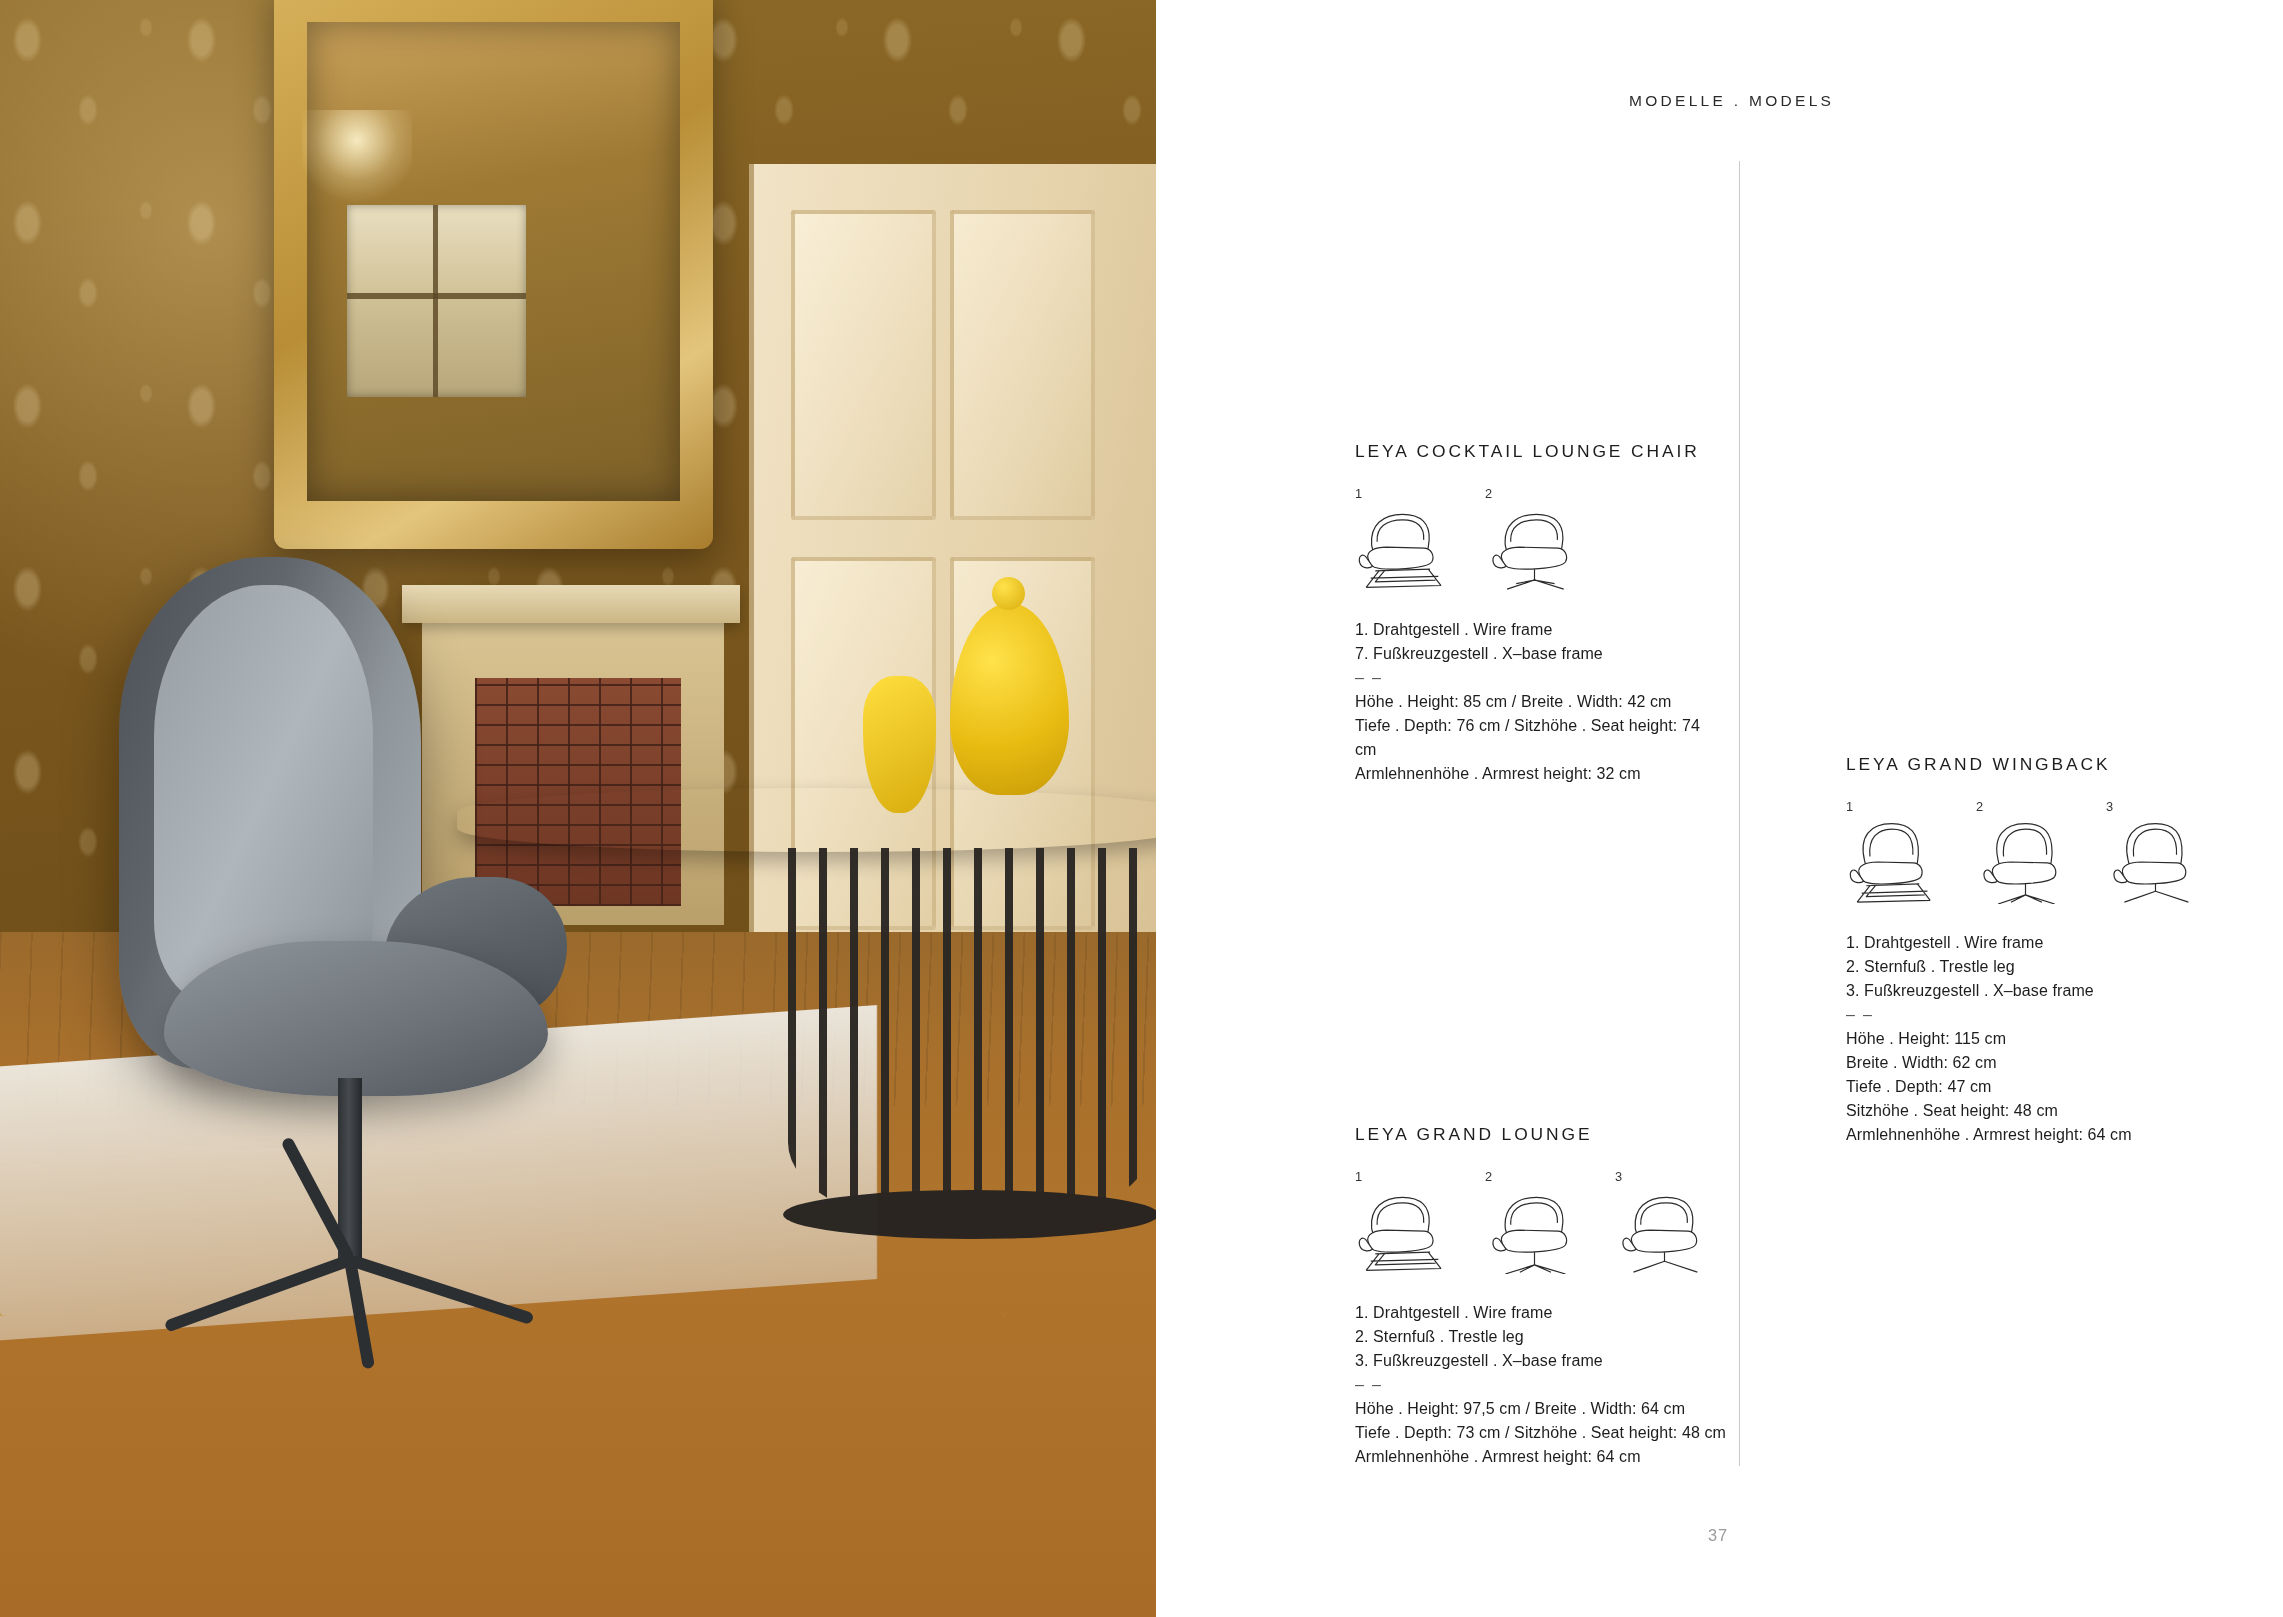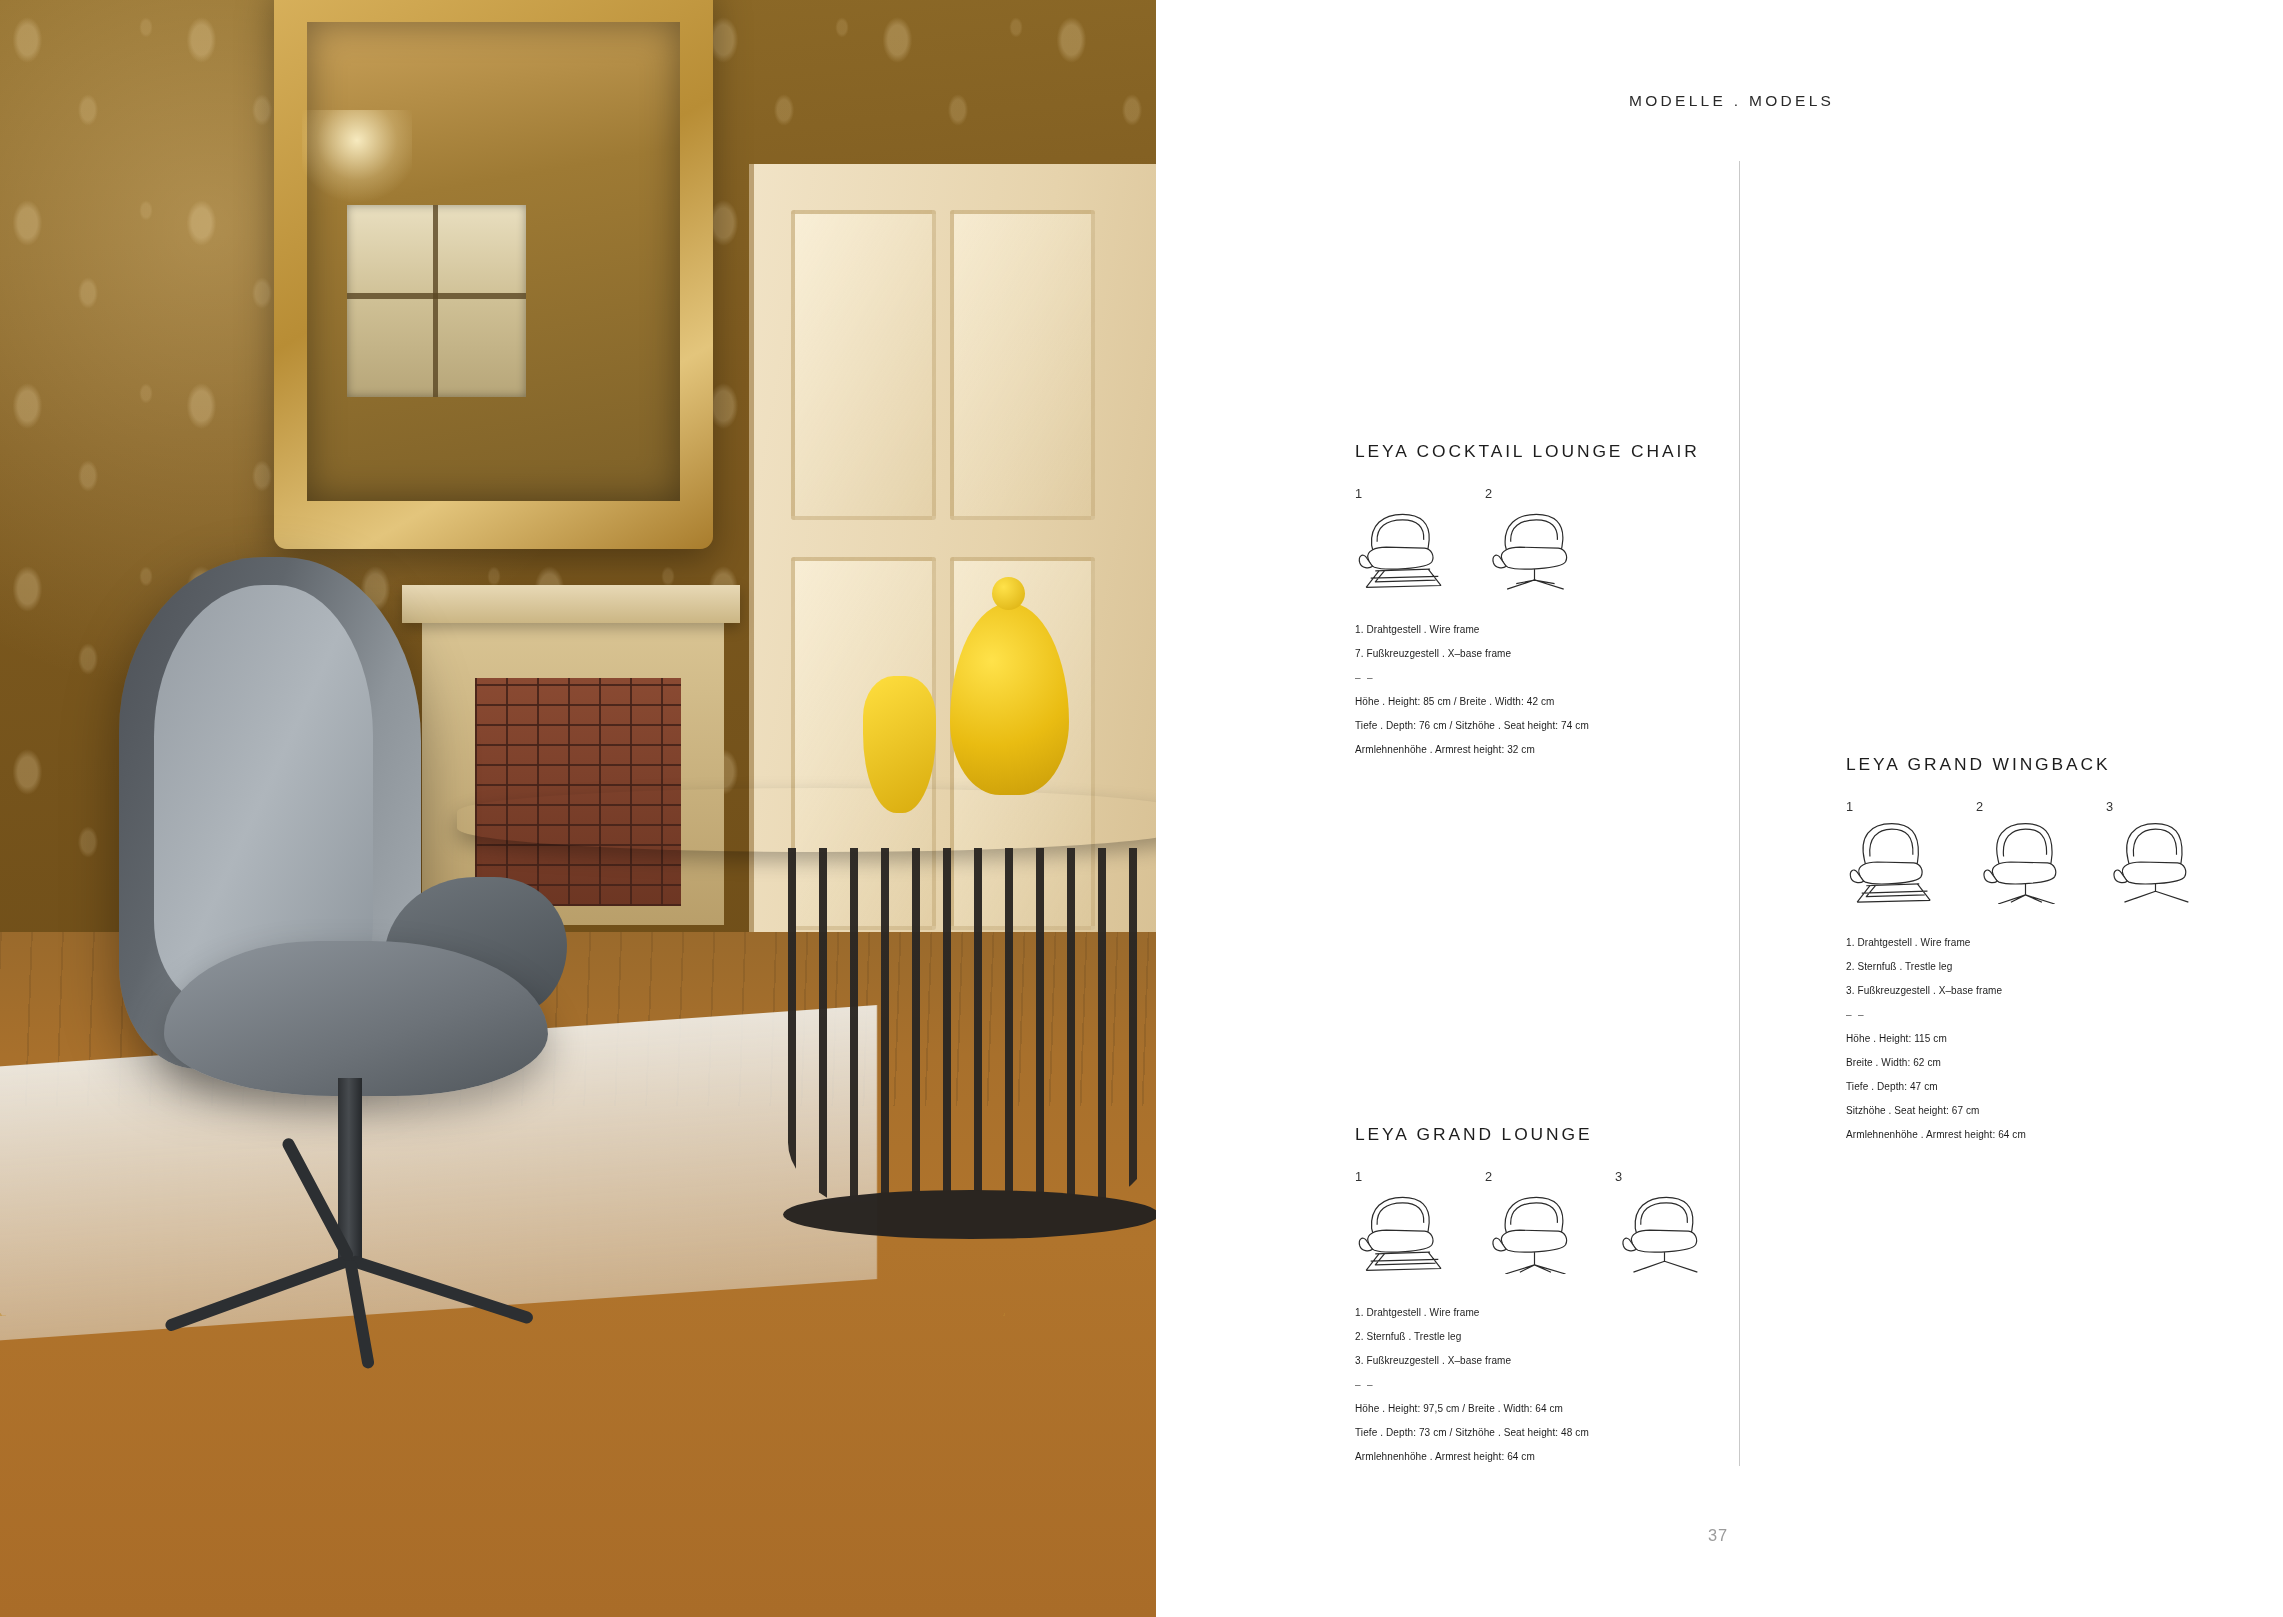--- a/index.html
+++ b/index.html
@@ -222,21 +222,21 @@
     position: absolute; left: 552px; top: 1526px;
     font-size: 16.4px; color: #9b9b9b; letter-spacing: 0.9px;
   }
 
   .block { position: absolute; }
   .block-title {
     font-size: 17.4px; letter-spacing: 2.9px; color: #1d1d1d; font-weight: 400;
     white-space: nowrap;
   }
   .spec-list {
-    font-size: 10px; line-height: 24px; color: #1d1d1d; letter-spacing: 0.1px;
+    font-size: 16px; line-height: 24px; color: #1d1d1d; letter-spacing: 0.1px;
   }
   .spec-list .dash { letter-spacing: 1.8px; color: #555; }
   .variant-row { display: flex; gap: 31px; align-items: flex-end; }
   .variant { width: 99px; }
   .variant-num {
     font-size: 12.8px; color: #333; margin-bottom: 5.5px;
   }
   svg { display: block; }
 </style>
 </head>
@@ -431,21 +431,21 @@
       </div>
 
       <div class="spec-list" style="margin-top:27.4px;">
         <div>1.  Drahtgestell . Wire frame</div>
         <div>2.  Sternfuß . Trestle leg</div>
         <div>3.  Fußkreuzgestell . X–base frame</div>
         <div class="dash">– –</div>
         <div>Höhe . Height: 115 cm</div>
         <div>Breite . Width: 62 cm</div>
         <div>Tiefe . Depth: 47 cm</div>
-        <div>Sitzhöhe . Seat height: 67 cm</div>
+        <div>Sitzhöhe . Seat height: 48 cm</div>
         <div>Armlehnenhöhe . Armrest height: 64 cm</div>
       </div>
     </div>
 
     <div class="page-number">37</div>
 
   </div>
 </div>
 
 

